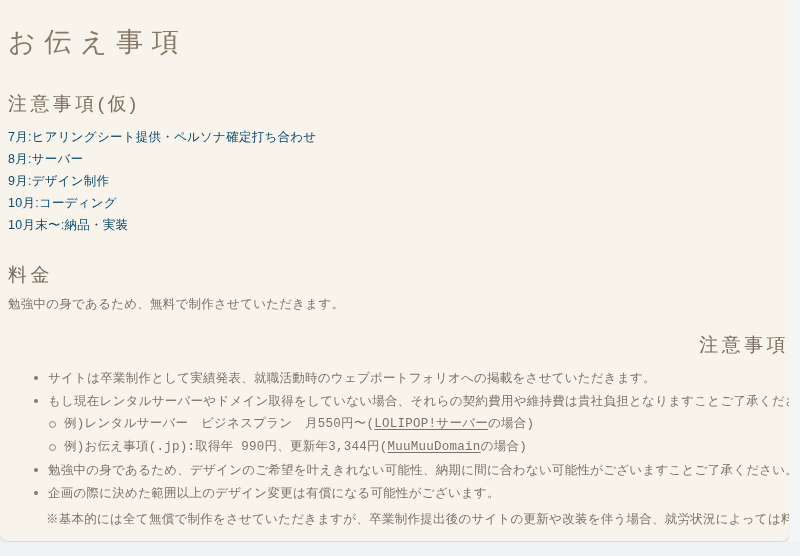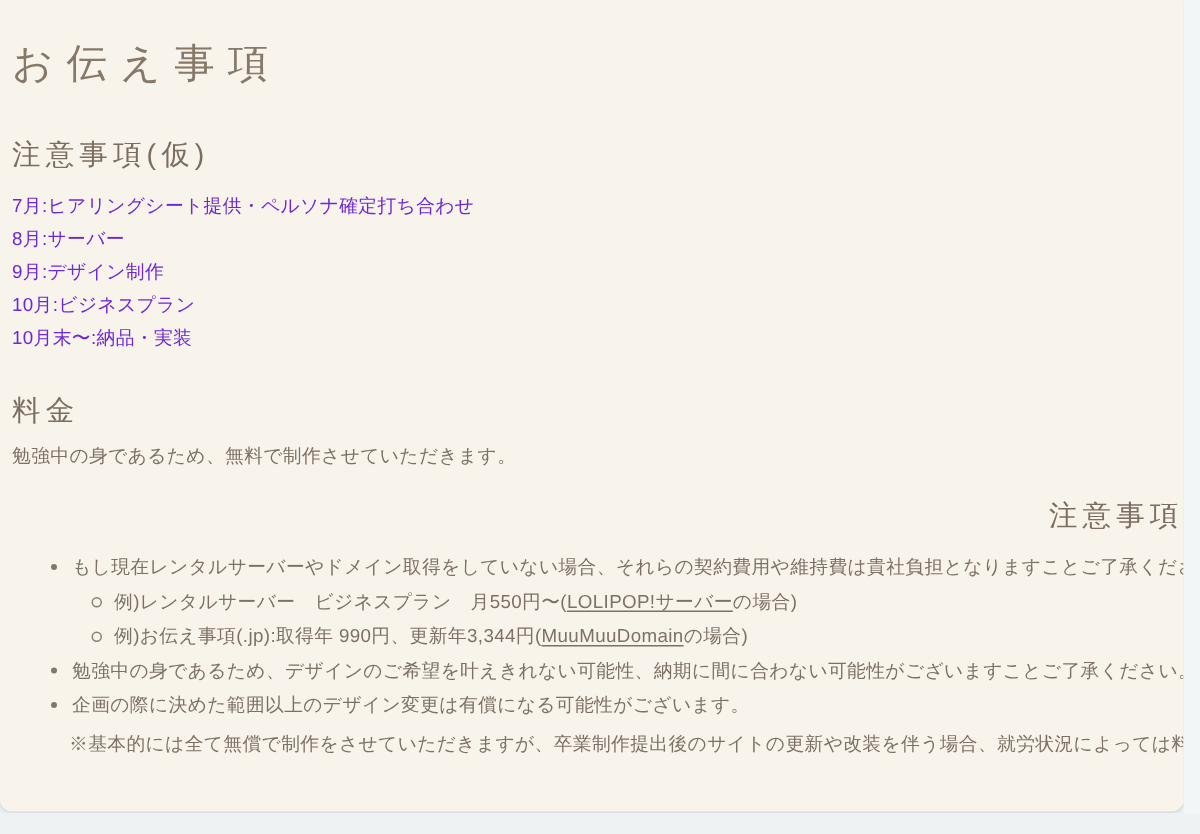--- a/index.html
+++ b/index.html
@@ -37,21 +37,21 @@
     color:#7b6e60;
     line-height:26px;
   }
   .schedule-list{margin:9px 0 0 0;}
   .schedule-list p{
     margin:0;
     font-size:12.5px;
     letter-spacing:.02em;
     line-height:22px;
     white-space:nowrap;
-    color:#6d28d9;
+    color:#0c4a6e;
   }
   .fee-section h2{margin-top:26px;}
   .fee-body{
     margin:5px 0 0 0;
     font-size:12.5px;
     letter-spacing:.02em;
     line-height:22px;
     white-space:nowrap;
   }
   .notes-section h2{margin-top:17px;text-align:right;}
@@ -69,21 +69,21 @@
     color:#7d7165;
   }
   ul.notes-list li.l1::before{
     content:"";
     position:absolute;
     left:-14px;top:9px;
     width:4px;height:4px;
     border-radius:50%;
     background:#84786b;
   }
-  ul.notes-list li.l2{margin-left:28px;}
+  ul.notes-list li.l2{margin-left:16px;font-family:Liberation Mono, monospace;}
   ul.notes-list li.l2::before{
     content:"";
     position:absolute;
     left:-15px;top:8px;
     width:5px;height:5px;
     border-radius:50%;
     border:1px solid #8a7f73;
     background:transparent;
   }
   a.inline-link{
@@ -114,33 +114,34 @@
 <div class="card">
 
   <h1 class="page-title">お伝え事項</h1>
 
   <section class="schedule-section">
     <h2 class="section-heading">注意事項(仮)</h2>
     <div class="schedule-list">
       <p>7月:ヒアリングシート提供・ペルソナ確定打ち合わせ</p>
       <p>8月:サーバー</p>
       <p>9月:デザイン制作</p>
-      <p>10月:ビジネスプラン</p>
+      <p>10月:コーディング</p>
       <p>10月末〜:納品・実装</p>
     </div>
   </section>
 
   <section class="fee-section">
     <h2 class="section-heading">料金</h2>
     <p class="fee-body">勉強中の身であるため、無料で制作させていただきます。</p>
   </section>
 
   <section class="notes-section">
     <h2 class="section-heading">注意事項</h2>
     <ul class="notes-list">
+      <li class="l1">サイトは卒業制作として実績発表、就職活動時のウェブポートフォリオへの掲載をさせていただきます。</li>
       <li class="l1">もし現在レンタルサーバーやドメイン取得をしていない場合、それらの契約費用や維持費は貴社負担となりますことご了承ください。</li>
       <li class="l2"><span>例)レンタルサーバー　ビジネスプラン　月550円〜(</span><a class="inline-link" href="#">LOLIPOP!サーバー</a><span>の場合)</span></li>
       <li class="l2"><span>例)お伝え事項(.jp):取得年 990円、更新年3,344円(</span><a class="inline-link" href="#">MuuMuuDomain</a><span>の場合)</span></li>
       <li class="l1">勉強中の身であるため、デザインのご希望を叶えきれない可能性、納期に間に合わない可能性がございますことご了承ください。</li>
       <li class="l1">企画の際に決めた範囲以上のデザイン変更は有償になる可能性がございます。</li>
     </ul>
     <div class="disclaimer">
       <p class="first">※基本的には全て無償で制作をさせていただきますが、卒業制作提出後のサイトの更新や改装を伴う場合、就労状況によっては料金が発生</p>
     </div>
   </section>

